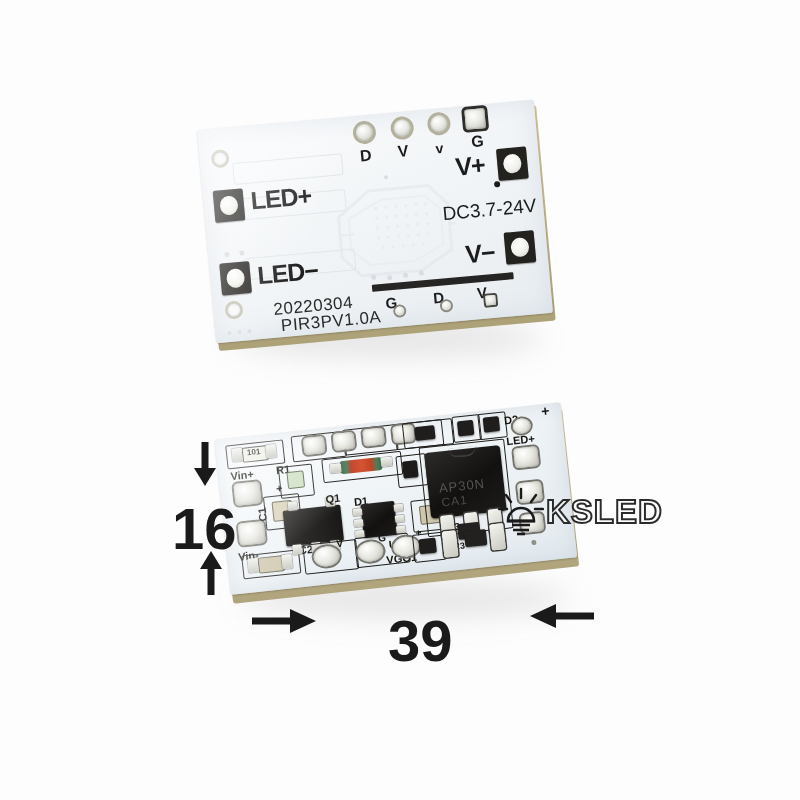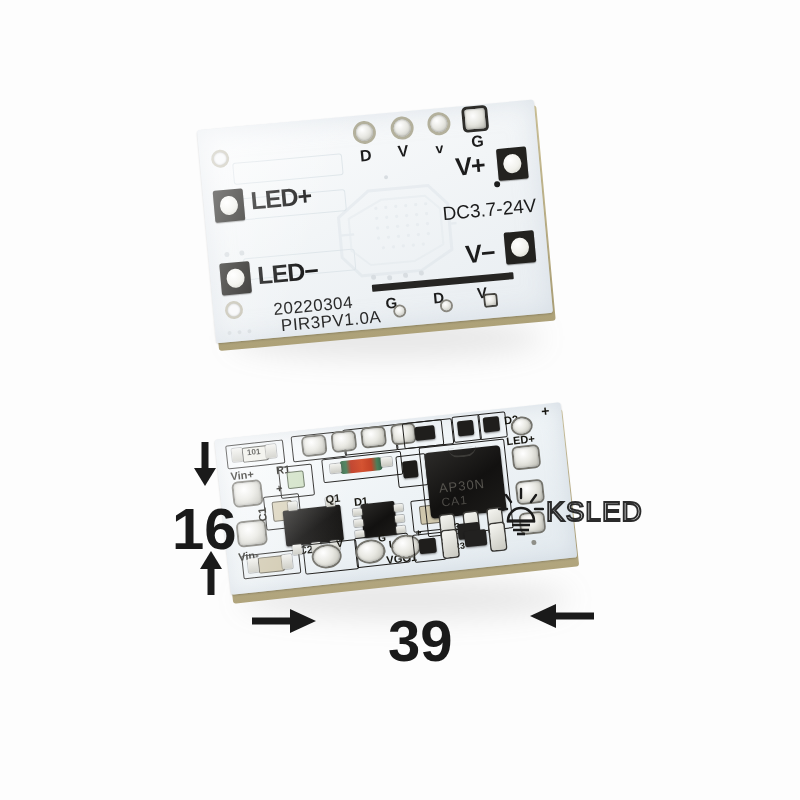--- a/index.html
+++ b/index.html
@@ -104,22 +104,22 @@
     background:linear-gradient(90deg,#3c6d4c 0%,#4b7f5a 14%,#c0402a 26%,#d4512f 52%,#c24428 74%,#4b7f5a 88%,#37654a 100%);}
 
   
   .dim-num{position:absolute;color:#1a1a1a;font-weight:700;line-height:1;
     font-family:"Liberation Sans", sans-serif;}
   .arrow{position:absolute;}
 
   
   .watermark{position:absolute;display:flex;align-items:center;gap:2px;
     pointer-events:none;}
-  .wm-text{font-family:"Liberation Sans", sans-serif;font-weight:400;
-    font-size:28px;letter-spacing:1px;
+  .wm-text{font-family:"Liberation Sans", sans-serif;font-weight:700;
+    font-size:33px;letter-spacing:1px;
     color:rgba(255,255,255,.0);
     -webkit-text-stroke:2px rgba(25,25,25,.92);
     text-shadow:0 0 1px rgba(255,255,255,.6);}
 </style>
 </head>
 <body>
 
 <div class="stage">
 
   <div class="soft-shadow" style="left:232px;top:318px;width:310px;height:40px;"></div>

